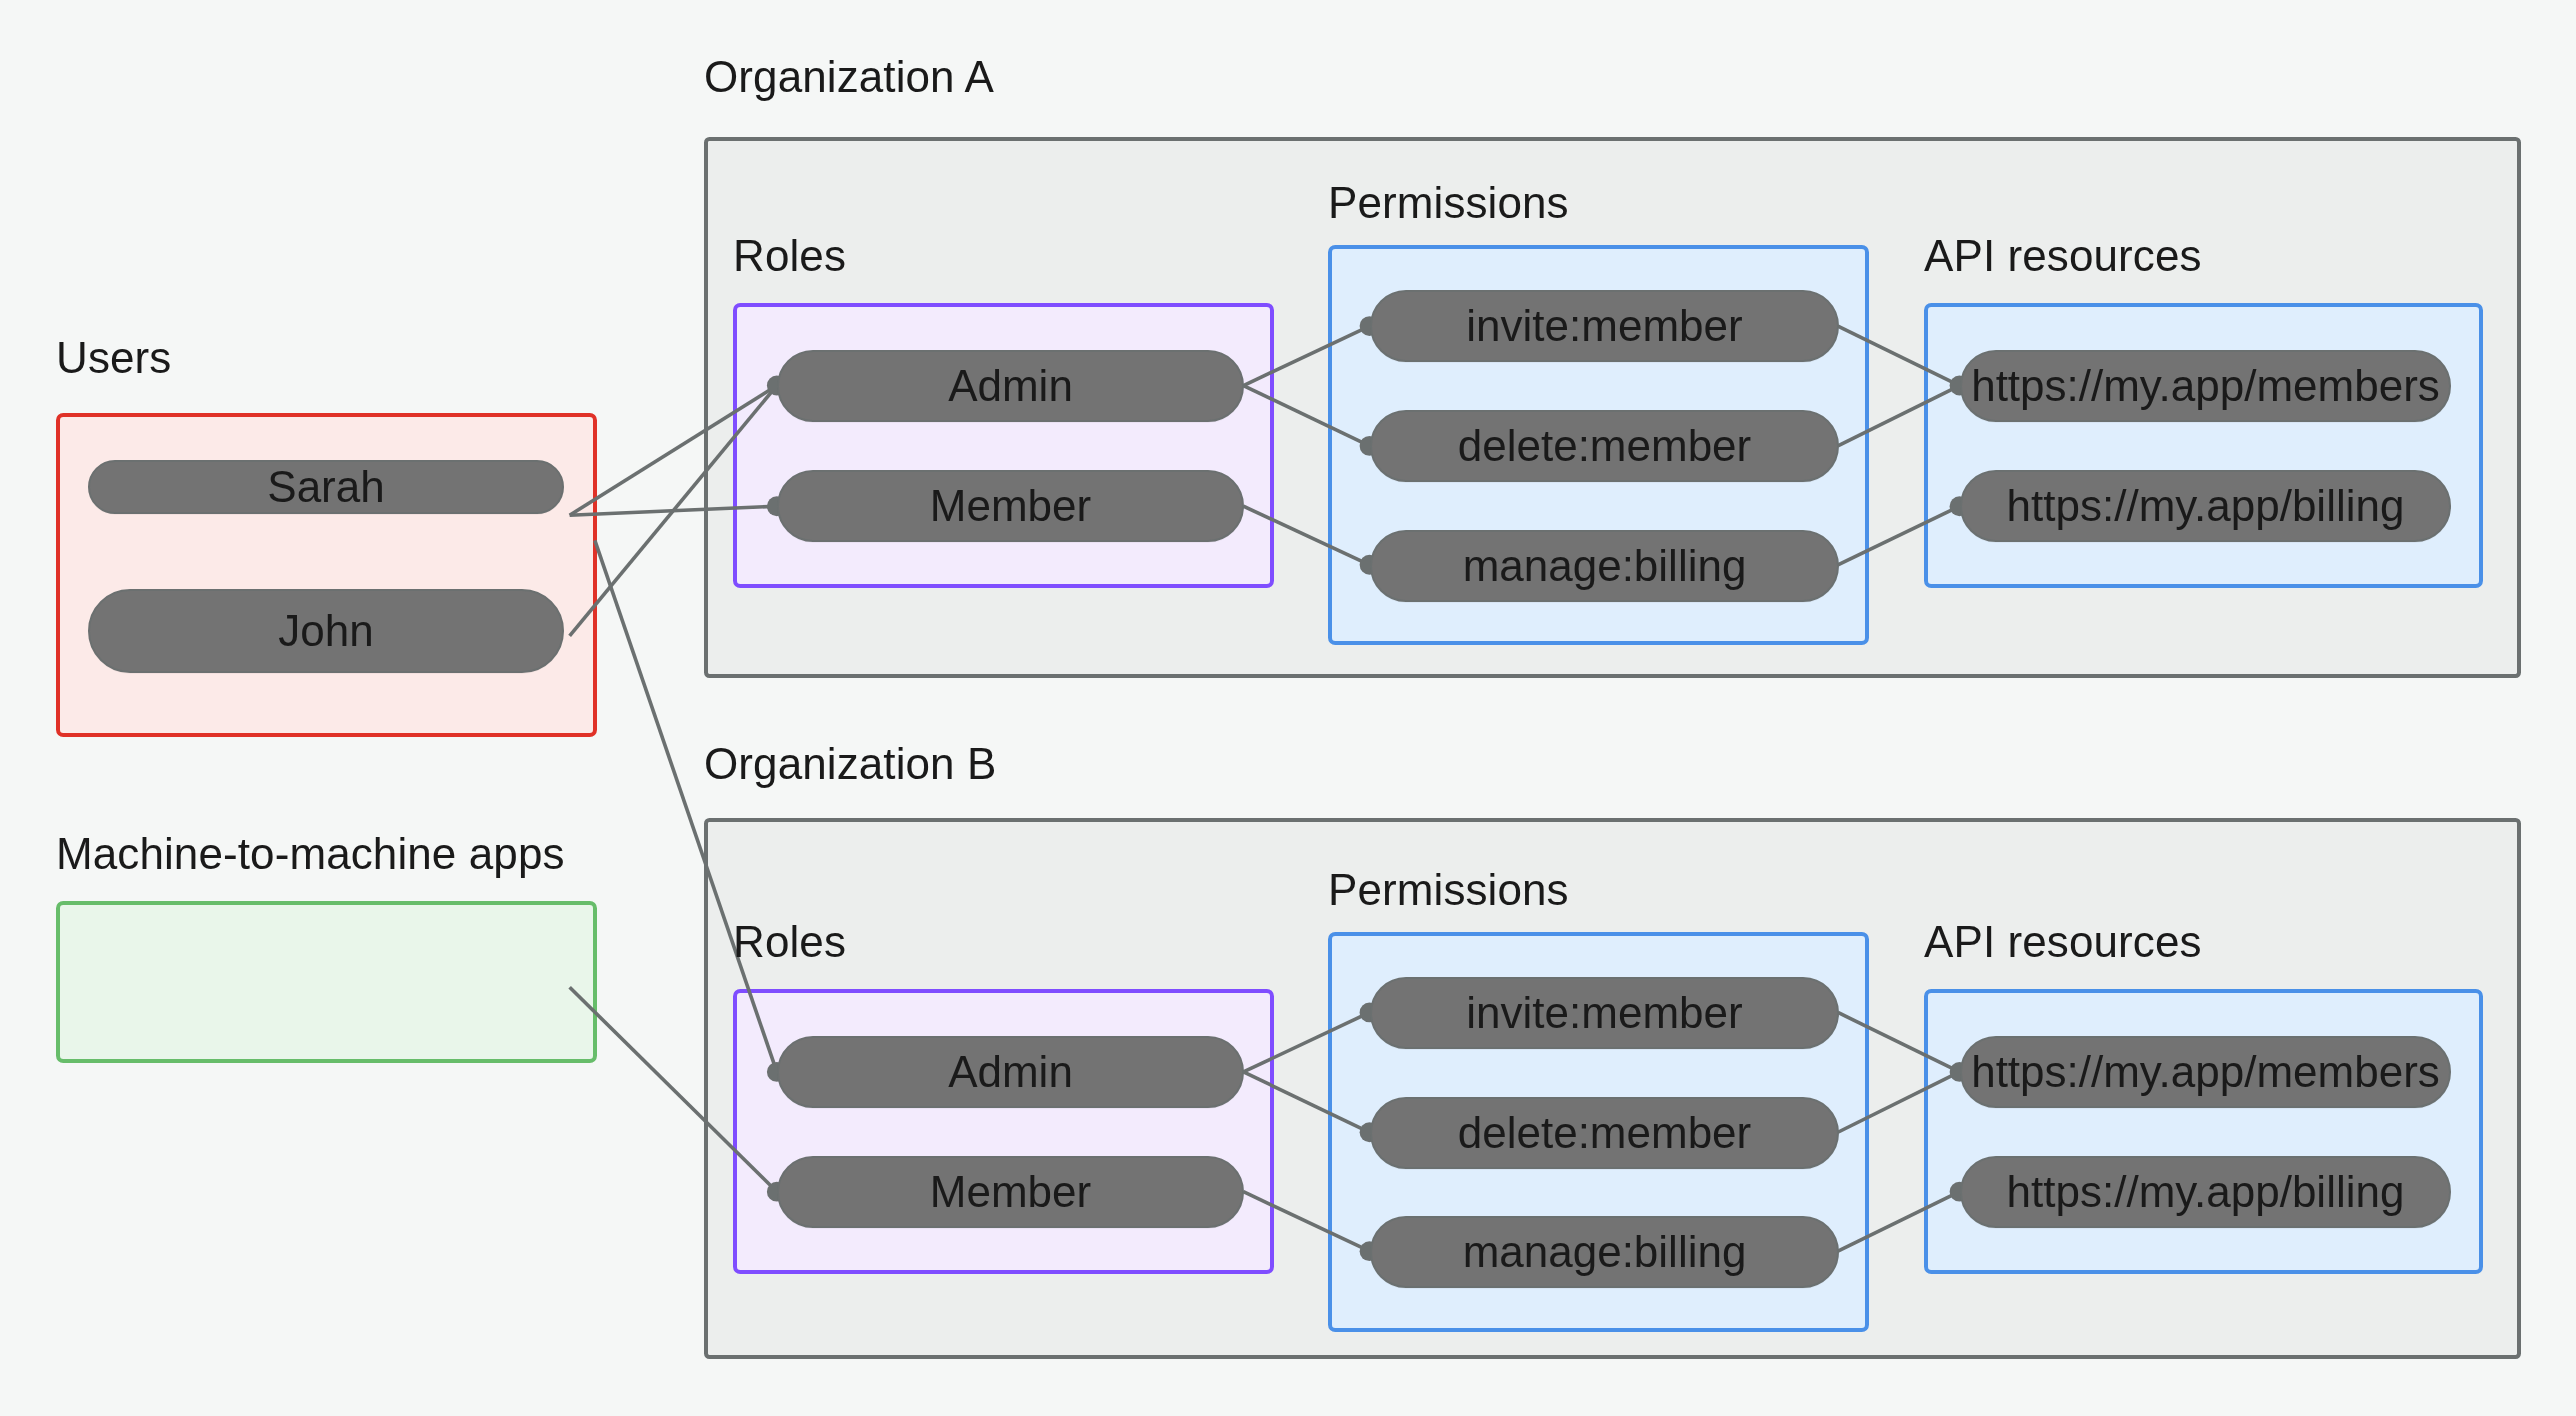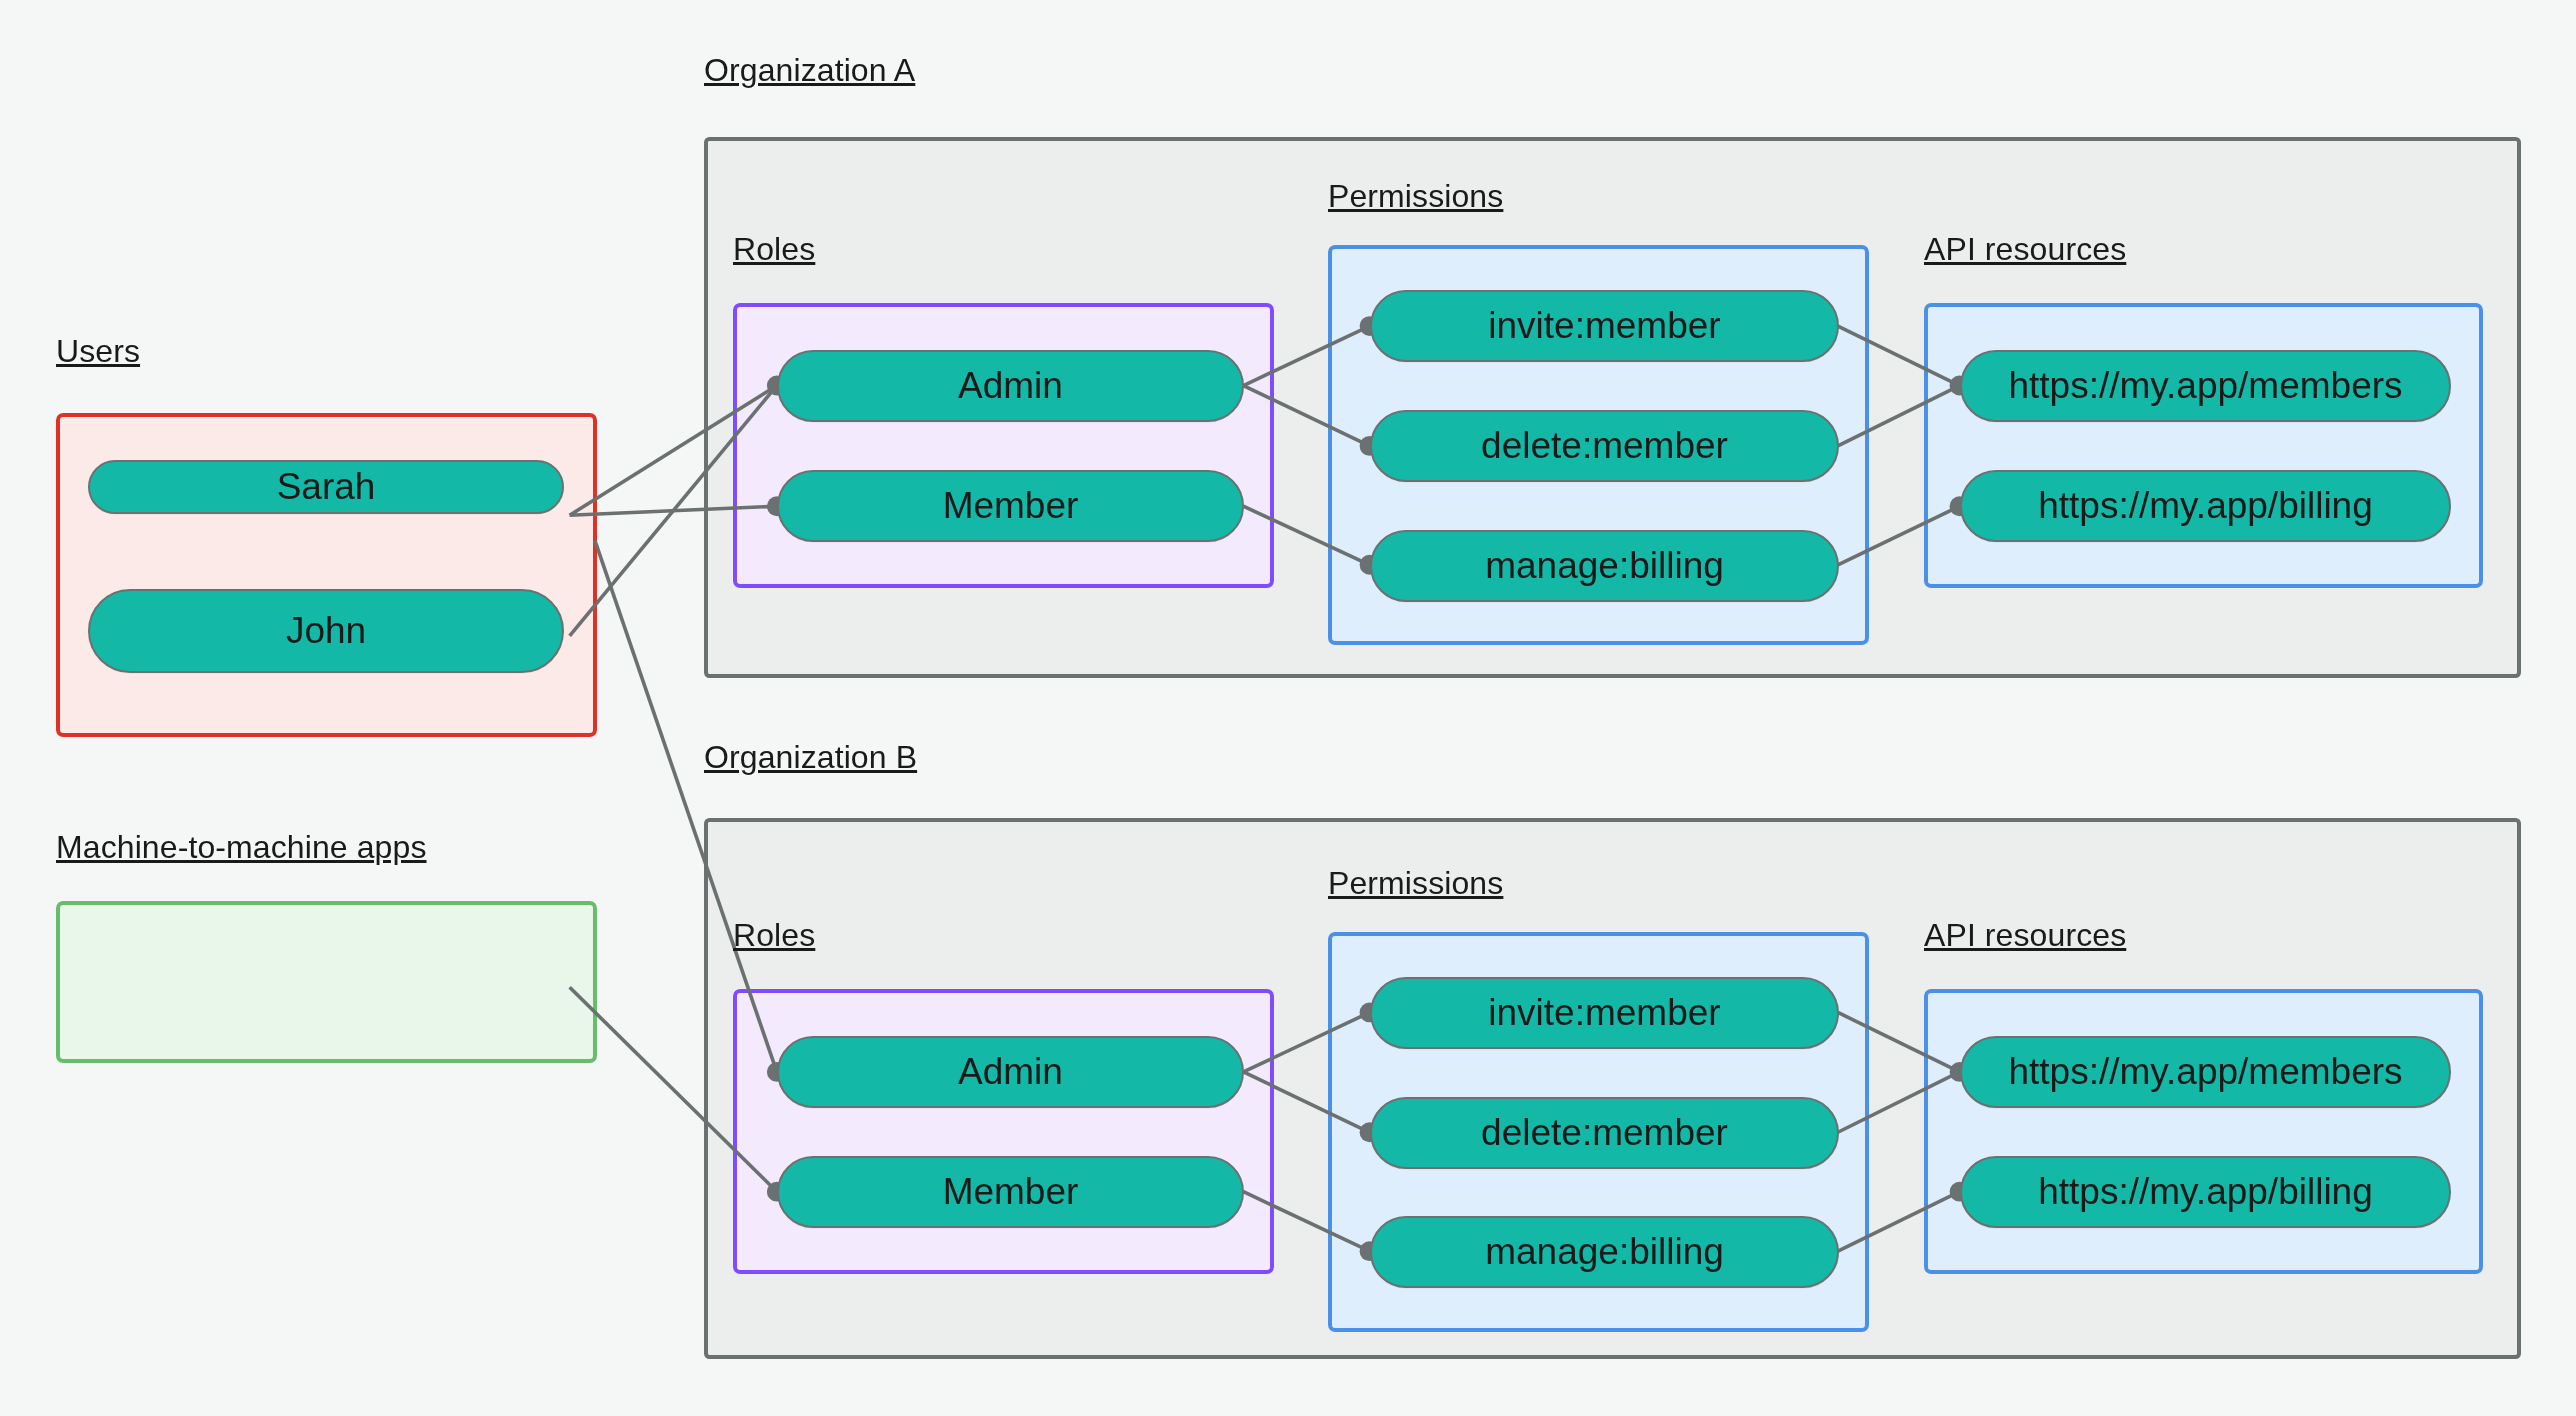--- a/index.html
+++ b/index.html
@@ -29,26 +29,25 @@
     stroke-width: 4;
     fill: none;
   }
   .edge-dot {
     fill: #6b7070;
   }
 
   
   .group-label {
     position: absolute;
-    font-size: 32px;
+    font-size: 44px;
     color: #1a1a1a;
     white-space: nowrap;
     letter-spacing: 0.1px;
     z-index: 8;
-    text-decoration: underline;
   }
 
   
   .org-box {
     position: absolute;
     background: #eceeed;
     border: 4.5px solid #6b7070;
     border-radius: 5.4px;
     box-sizing: border-box;
     z-index: 1;
@@ -62,28 +61,28 @@
     z-index: 3;
   }
   .cat-box.red   { background: #fceae8; border: 4.5px solid #e03127; }
   .cat-box.green { background: #e9f6ea; border: 4.5px solid #67bd6a; }
   .cat-box.purple{ background: #f3ebfd; border: 4.5px solid #7f4dff; }
   .cat-box.blue  { background: #dfeefd; border: 4.5px solid #4a90e8; }
 
   
   .pill {
     position: absolute;
-    background: #14b8a6;
+    background: #737373;
     border: 2.7px solid #6b7070;
     border-radius: 900px;
     box-sizing: border-box;
     display: flex;
     align-items: center;
     justify-content: center;
-    font-size: 37px;
+    font-size: 44px;
     color: #1a1a1a;
     white-space: nowrap;
     z-index: 6;
     box-shadow: 0 0.9px 0 rgba(0,0,0,0.04);
   }
 </style>
 </head>
 <body>
 
 <div id="stage">

